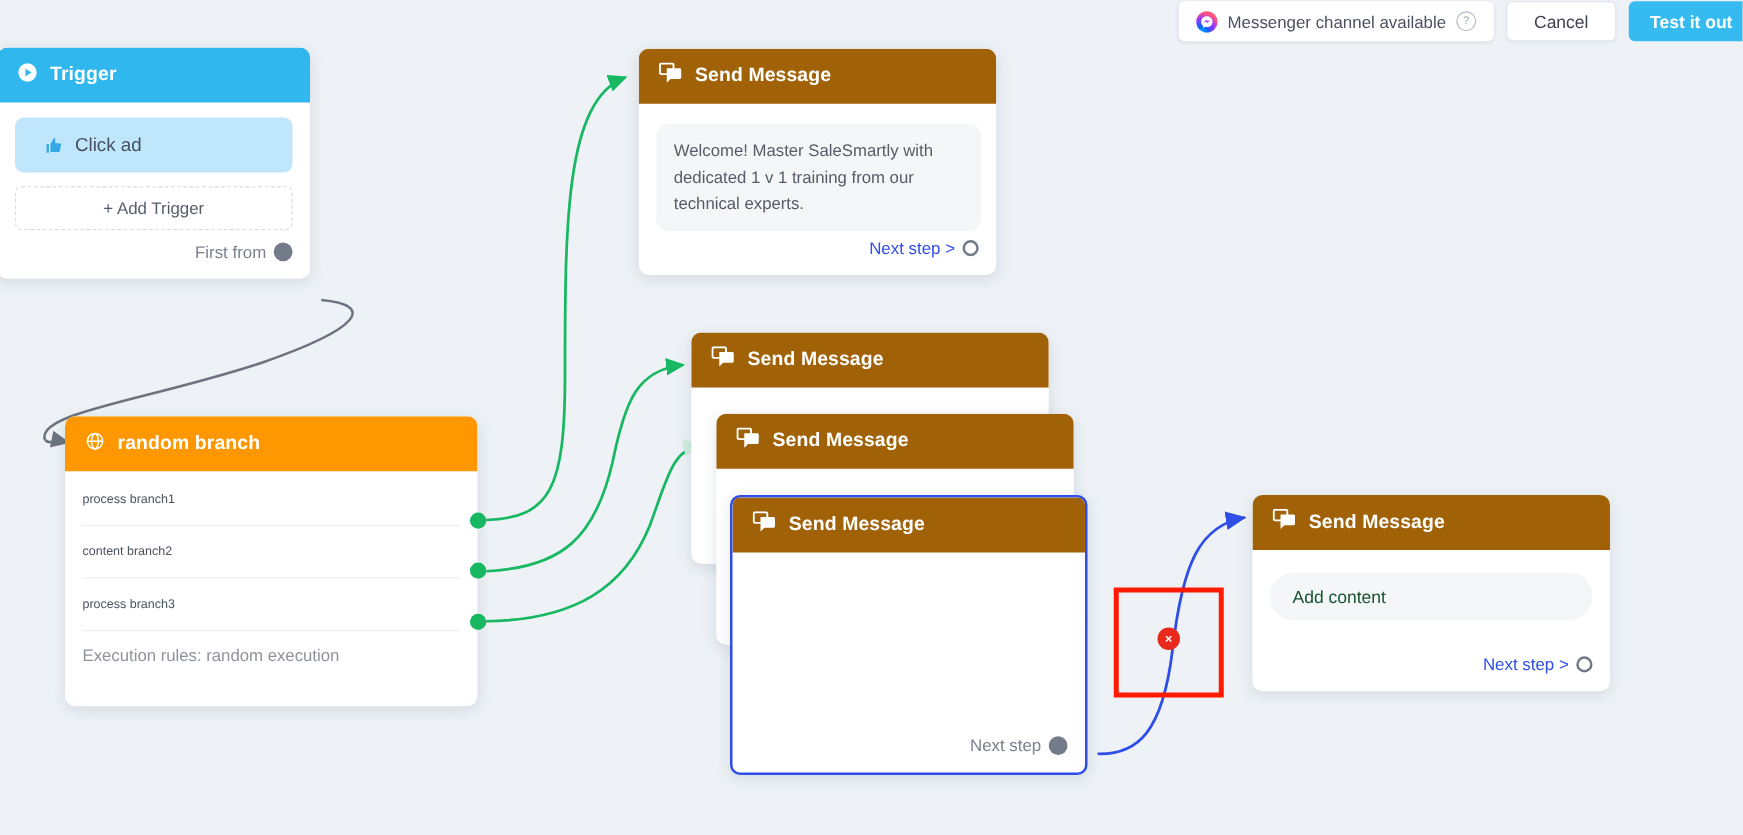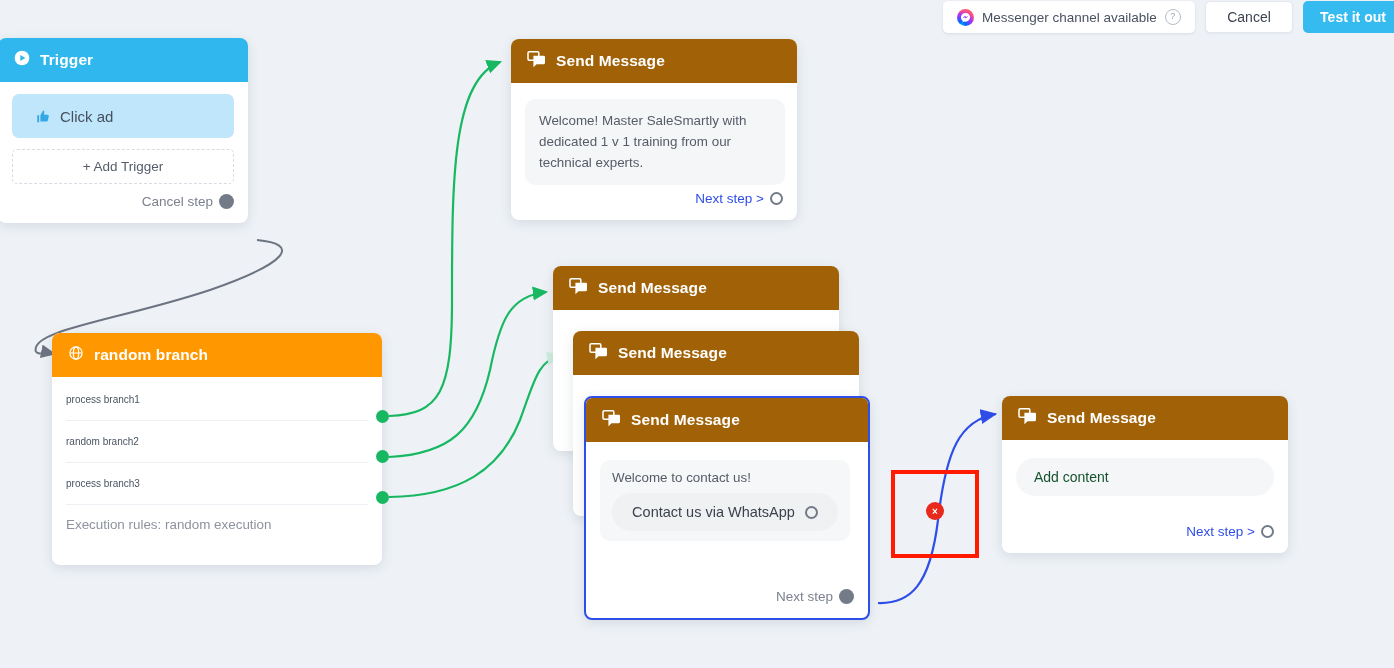--- a/index.html
+++ b/index.html
@@ -238,42 +238,42 @@
           <svg width="15" height="15" viewBox="0 0 24 24" fill="#35a8e8">
               <path d="M2 10h3v11H2z"></path>
               <path d="M7 10l4.2-7.2c.5-.9 1.9-.6 1.9.5V9h5.4c1.3 0 2.3 1.2 2 2.5l-1.6 7c-.2 1-1.1 1.6-2.1 1.6H7z"></path>
             </svg>
         </span>
         <span>Click ad</span>
       </div>
       <div class="add-trigger">+ Add Trigger</div>
     </div>
     <div class="node-foot" style="padding-bottom:14px;">
-      <span class="foot-label foot-gray">Cancel step</span>
+      <span class="foot-label foot-gray">First from</span>
       <span class="port-dot"></span>
     </div>
   </div>
 
   <div class="node" style="left:52px; top:333px; width:330px;">
     <div class="node-head head-branch">
       <span>
         <svg width="16" height="16" viewBox="0 0 24 24" fill="none" stroke="#fff" stroke-width="1.8">
             <circle cx="12" cy="12" r="9.2"></circle>
             <ellipse cx="12" cy="12" rx="4" ry="9.2"></ellipse>
             <path d="M3 12h18"></path>
           </svg>
       </span>
       <span>random branch</span>
     </div>
     <div class="node-body" style="padding: 2px 14px 22px 14px;">
       <div class="branch-row">
         <span>process branch1</span>
       </div>
       <div class="branch-row">
-        <span>random branch2</span>
+        <span>content branch2</span>
       </div>
       <div class="branch-row">
         <span>process branch3</span>
       </div>
       <div class="branch-rule">Execution rules: random execution</div>
     </div>
   </div>
   <span class="green-port" style="left:376px; top:410px;"></span>
   <span class="green-port" style="left:376px; top:450px;"></span>
   <span class="green-port" style="left:376px; top:491px;"></span>
@@ -329,29 +329,20 @@
   <div class="node selected" style="left:584px; top:396px; width:282px; height:220px; z-index:14;">
     <div class="node-head head-msg">
       <span>
         <svg width="19" height="17" viewBox="0 0 24 22" fill="#fff">
             <rect x="1" y="1" width="14" height="11" rx="1.6" fill="none" stroke="#fff" stroke-width="2"></rect>
             <path d="M8 6h13.5a1.5 1.5 0 0 1 1.5 1.5v8a1.5 1.5 0 0 1-1.5 1.5H12l-4 4v-4H8z"></path>
           </svg>
       </span>
       <span>Send Message</span>
     </div>
-    <div class="node-body" style="padding:18px 14px 6px 14px;">
-      <div class="bubble-plain" style="width:250px; box-sizing:border-box; background:#f6f7f8;">
-        <div style="color:#555c68; font-size:13.4px;">Welcome to contact us!</div>
-        <div class="wa-btn">
-          <span>Contact us via WhatsApp</span>
-          <span class="port-ring"></span>
-        </div>
-      </div>
-    </div>
     <div class="node-foot" style="position:absolute; right:0; bottom:6px; padding-bottom:8px;">
       <span class="foot-label foot-gray">Next step</span>
       <span class="port-dot"></span>
     </div>
   </div>
 
   <div class="node" style="left:1002px; top:396px; width:286px;">
     <div class="node-head head-msg">
       <span>
         <svg width="19" height="17" viewBox="0 0 24 22" fill="#fff">

